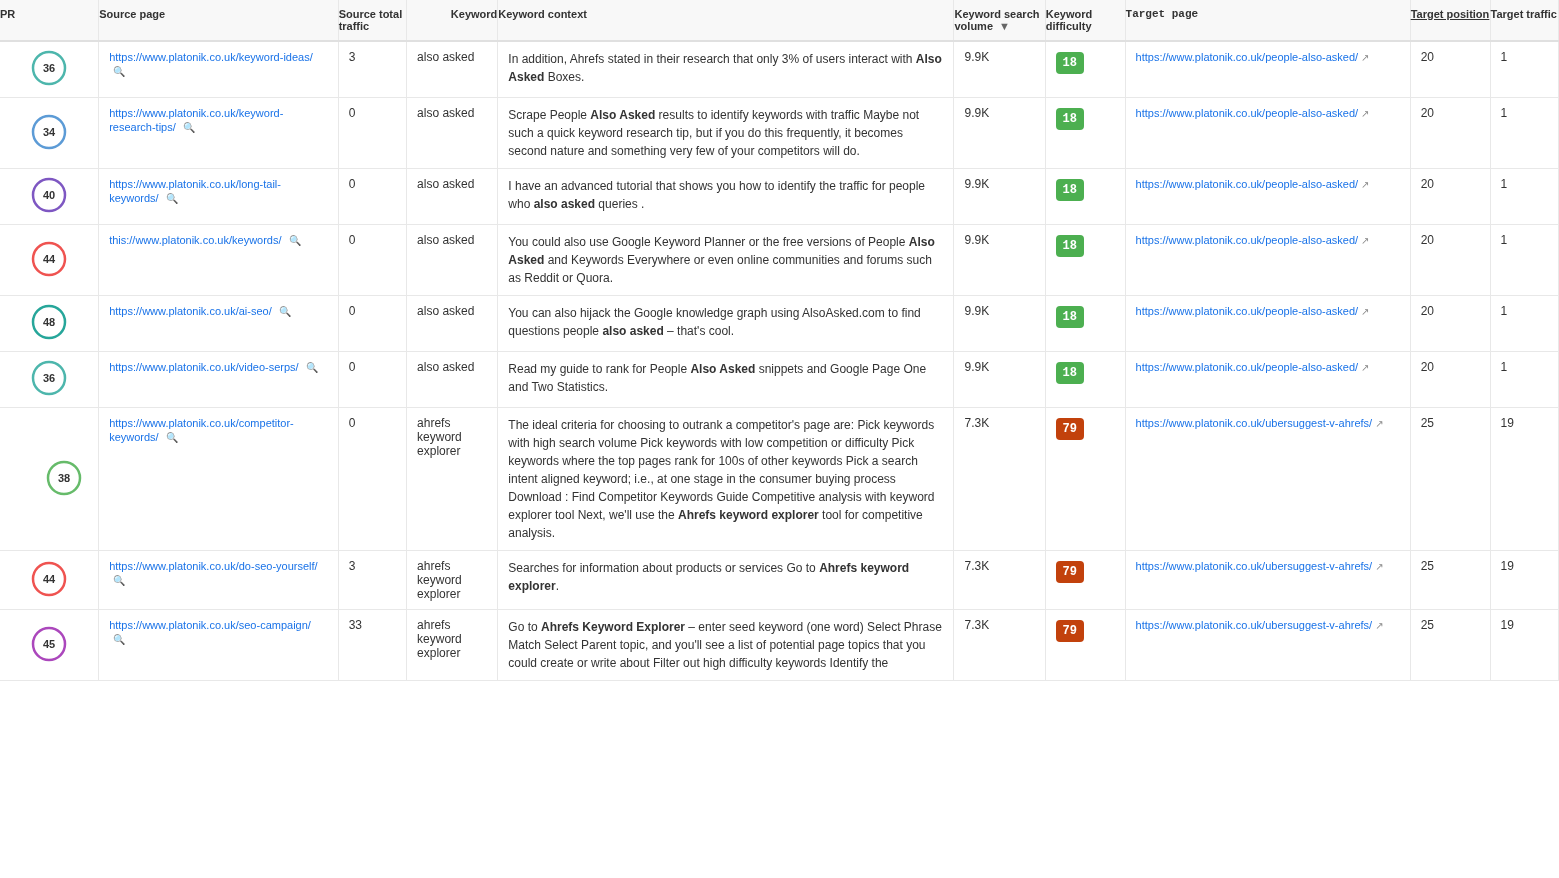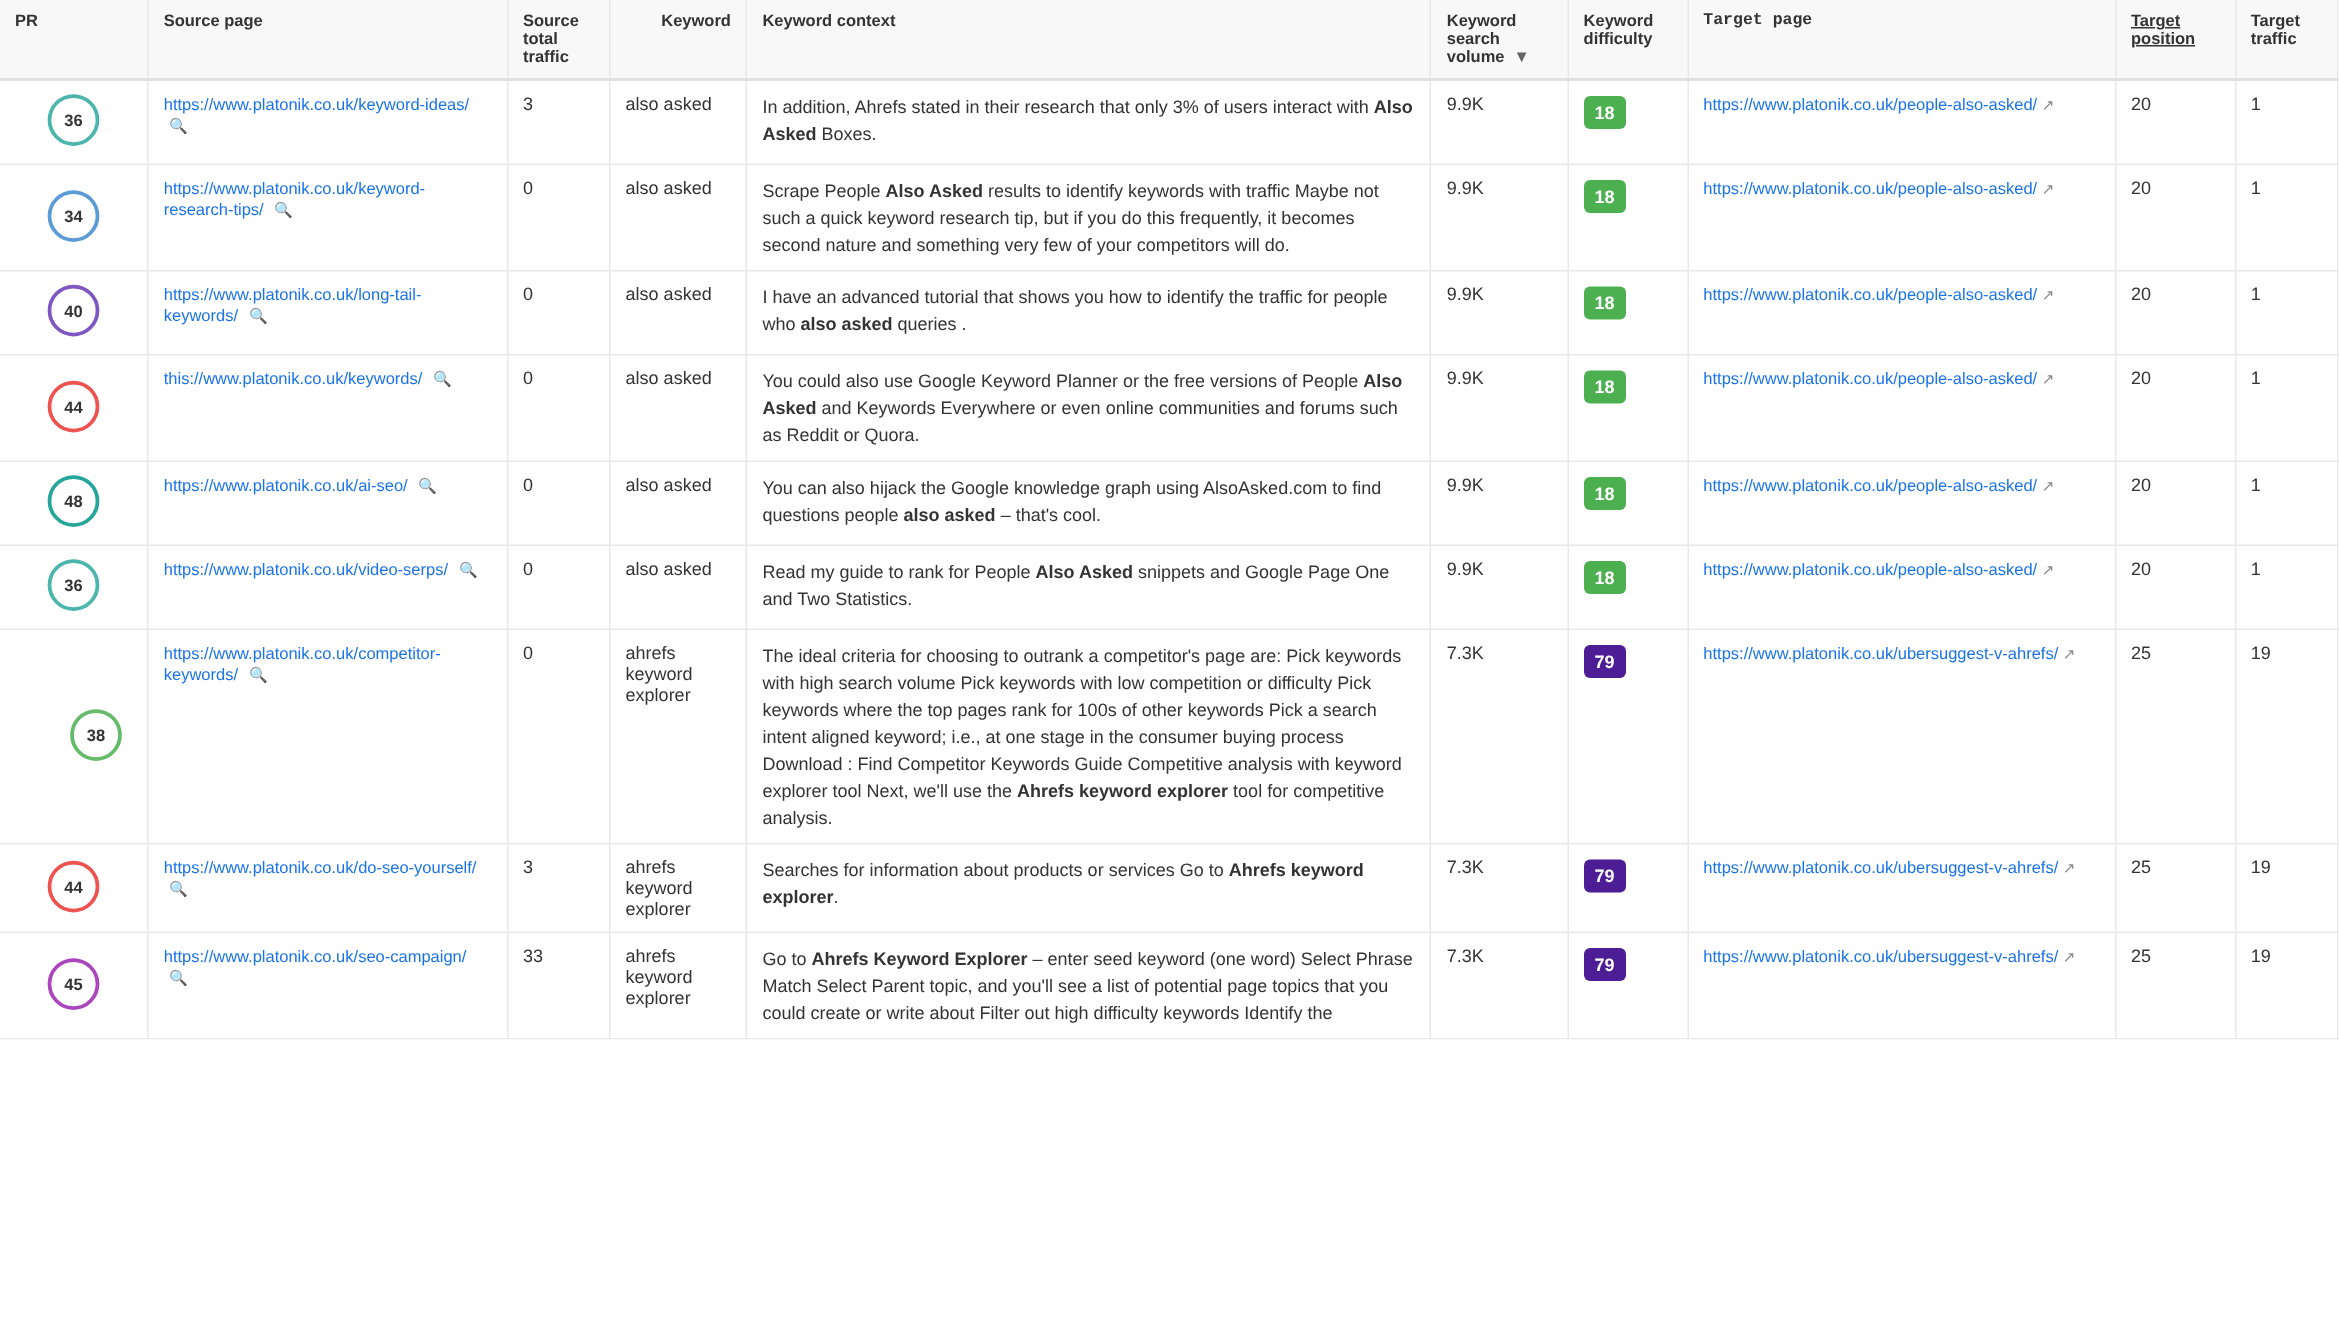--- a/index.html
+++ b/index.html
@@ -13,21 +13,21 @@
     table {
       width: 100%;
       border-collapse: collapse;
       min-width: 1559px;
     }
     thead tr {
       background: #f8f8f8;
       border-bottom: 2px solid #e0e0e0;
     }
     th {
-      padding: 8px 10px;
+      padding: 8px 0;
       text-align: left;
       font-weight: 600;
       font-size: 11px;
       color: #333;
       vertical-align: top;
       border-right: 1px solid #e8e8e8;
       white-space: nowrap;
     }
     th.sortable {
       cursor: pointer;
@@ -66,23 +66,24 @@
       display: inline-flex;
       align-items: center;
       justify-content: center;
       min-width: 28px;
       height: 22px;
       border-radius: 4px;
       font-weight: 700;
       font-size: 12px;
       color: #fff;
       padding: 0 5px;
+      font-family: Liberation Mono, monospace;
     }
     .diff-green { background: #4caf50; }
-    .diff-orange { background: #4c1d95; }
+    .diff-orange { background: #c2410c; }
     .kw-context { font-size: 12px; line-height: 1.5; }
     .kw-context strong { font-weight: 700; }
     .col-pr { width: 48px; }
     .col-source { width: 210px; }
     .col-traffic { width: 60px; }
     .col-keyword { width: 80px; text-align: right; }
     .col-context { width: 400px; }
     .col-volume { width: 80px; }
     .col-diff { width: 70px; }
     .col-target { width: 250px; font-family: Liberation Mono, monospace; }

